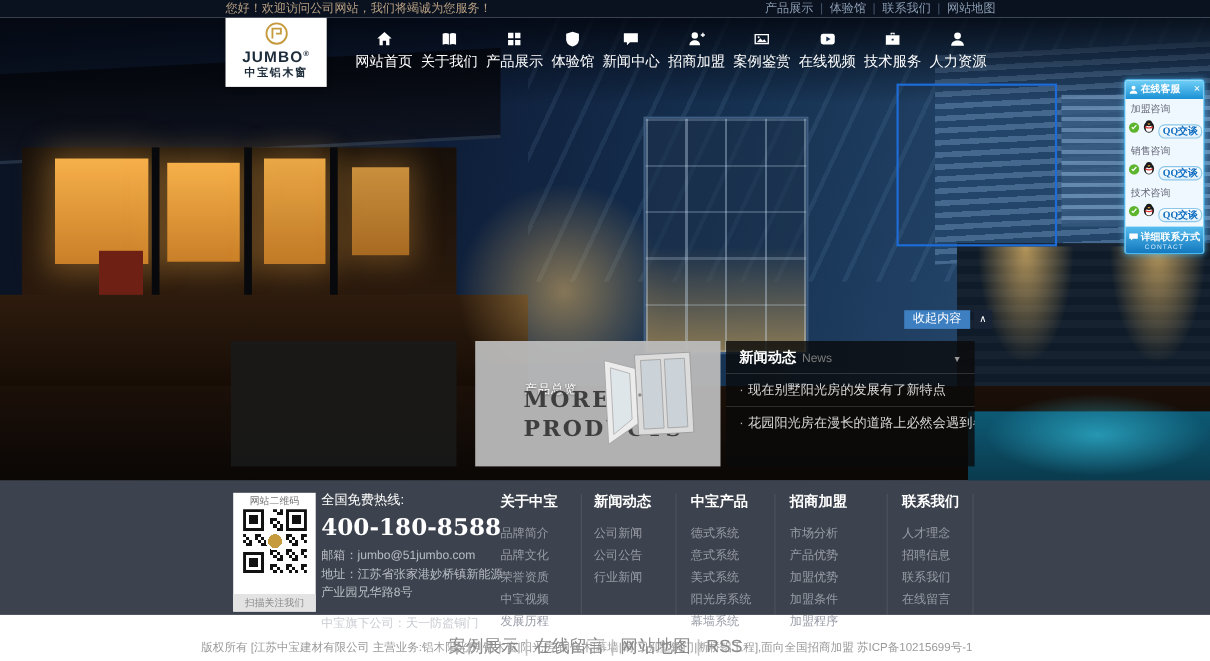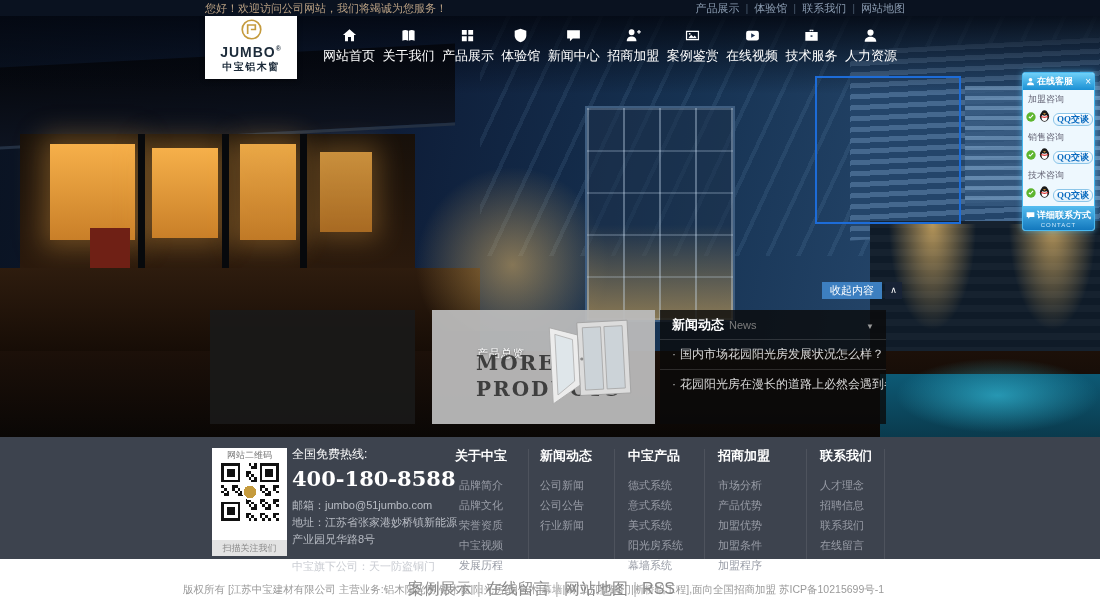--- a/index.html
+++ b/index.html
@@ -366,21 +366,21 @@
       </svg>
     </div>
 
     <div class="panel-news">
       <div class="news-head">
         <span class="news-title">新闻动态</span>
         <span class="news-en">News</span>
         <span class="news-caret">▼</span>
       </div>
       <ul class="news-list" id="news-list">
-          <li><span class="bullet">·</span><span>国内市场花园阳光房发展状况怎么样？</span></li>
+          <li><span class="bullet">·</span><span>现在别墅阳光房的发展有了新特点</span></li>
           <li><span class="bullet">·</span><span>花园阳光房在漫长的道路上必然会遇到各种挑战</span></li>
         </ul>
     </div>
   </div>
 
   <div class="footer">
     <div class="qr-card">
       <span class="qr-title">网站二维码</span>
       <svg id="qr-svg" viewBox="0 0 21 21" width="58" height="58" shape-rendering="crispEdges">
           <rect x="0" y="0" width="21" height="21" fill="#fff"></rect>
@@ -481,21 +481,21 @@
       <span class="qr-cap">扫描关注我们</span>
     </div>
     <div class="contact">
       <div class="hotline-label">全国免费热线:</div>
       <div class="hotline">400-180-8588</div>
       <div class="c-line">邮箱：jumbo@51jumbo.com</div>
       <div class="c-line">地址：江苏省张家港妙桥镇新能源产业园兄华路8号</div>
       <div class="c-sub">中宝旗下公司：天一防盗铜门</div>
     </div>
     <div id="footer-columns">
-        <div class="fcol" style="left: 455px; text-align: center;">
+        <div class="fcol" style="left: 455px;">
           <h4>关于中宝</h4>
           <a>品牌简介</a>
           <a>品牌文化</a>
           <a>荣誉资质</a>
           <a>中宝视频</a>
           <a>发展历程</a>
           <a>品牌形象</a>
         </div>
         <div class="fcol" style="left: 540px;">
           <h4>新闻动态</h4>

